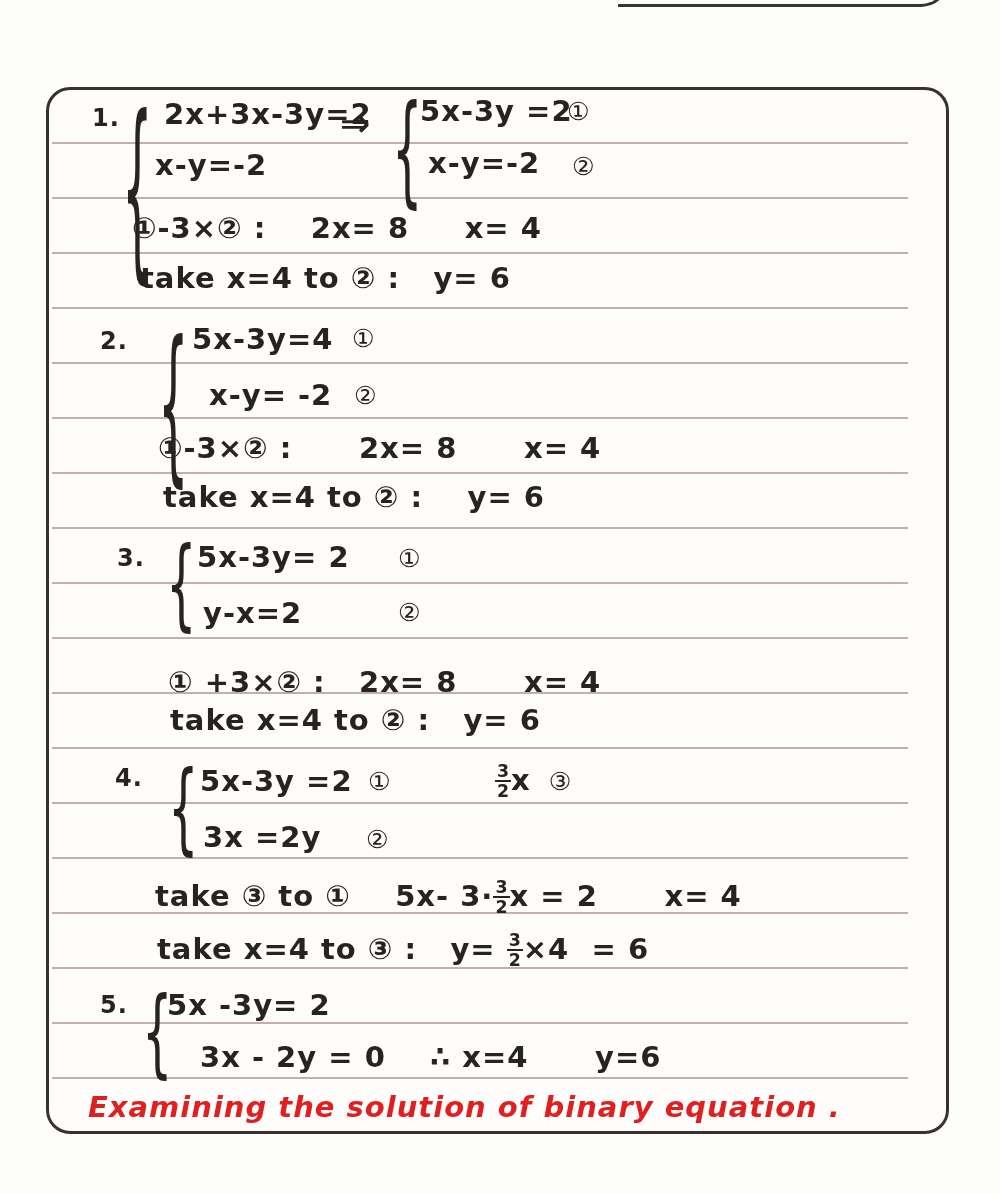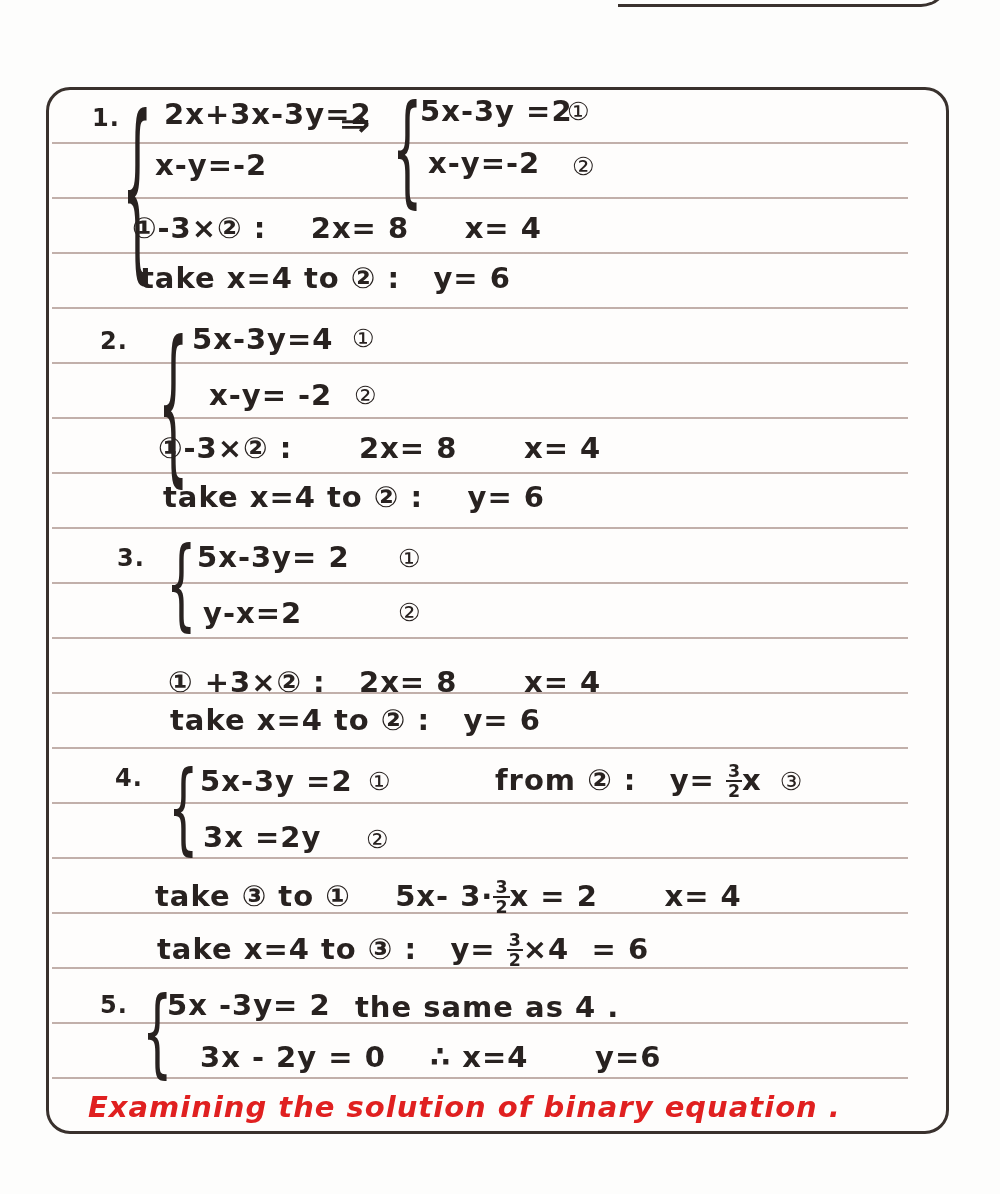--- a/index.html
+++ b/index.html
@@ -99,28 +99,27 @@
   <div class="hw circ" style="left:398px;top:544px;">①</div>
   <div class="hw" style="left:203px;top:596px;">y-x=2</div>
   <div class="hw circ" style="left:398px;top:598px;">②</div>
   <div class="hw" style="left:168px;top:658px;margin-top:7px;">① +3×② :   2x= 8      x= 4</div>
   <div class="hw" style="left:170px;top:703px;">take x=4 to ② :   y= 6</div>
 
   <div class="hw num" style="left:115px;top:764px;">4.</div>
   <span class="brace" style="left:168px;top:758px;transform:scale(0.75,1.55);">{</span>
   <div class="hw" style="left:200px;top:764px;">5x-3y =2</div>
   <div class="hw circ" style="left:368px;top:767px;">①</div>
-  <div class="hw" style="left:495px;top:762px;"><span>from ② :   y= </span><span class="frac"><span class="fnum">3</span><span class="fden">2</span></span><span>x</span><span class="circ">  </span><span class="circ">③</span></div>
+  <div class="hw" style="left:495px;top:762px;"><span class="frac"><span class="fnum">3</span><span class="fden">2</span></span><span>x</span><span class="circ">  </span><span class="circ">③</span></div>
   <div class="hw" style="left:203px;top:820px;">3x =2y</div>
   <div class="hw circ" style="left:366px;top:825px;">②</div>
   <div class="hw" style="left:155px;top:878px;"><span>take ③ to ①    5x- 3·</span><span class="frac"><span class="fnum">3</span><span class="fden">2</span></span><span>x = 2      x= 4</span></div>
   <div class="hw" style="left:157px;top:931px;"><span>take x=4 to ③ :   y= </span><span class="frac"><span class="fnum">3</span><span class="fden">2</span></span><span>×4  = 6</span></div>
 
   <div class="hw num" style="left:100px;top:991px;">5.</div>
   <span class="brace" style="left:142px;top:984px;transform:scale(0.75,1.50);">{</span>
   <div class="hw" style="left:167px;top:988px;">5x -3y= 2</div>
-  <div class="hw" style="left:355px;top:990px;">the same as 4 .</div>
   <div class="hw" style="left:200px;top:1040px;">3x - 2y = 0</div>
   <div class="hw" style="left:430px;top:1040px;">∴ x=4      y=6</div>
 
   <div class="caption">Examining the solution of binary equation .</div>
 
 </div>
 
 </body></html>

